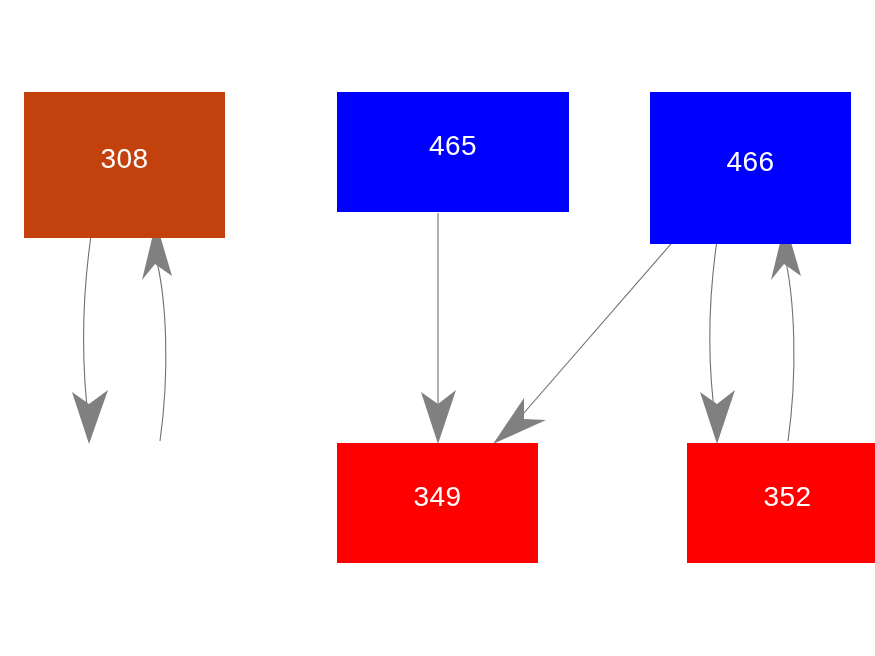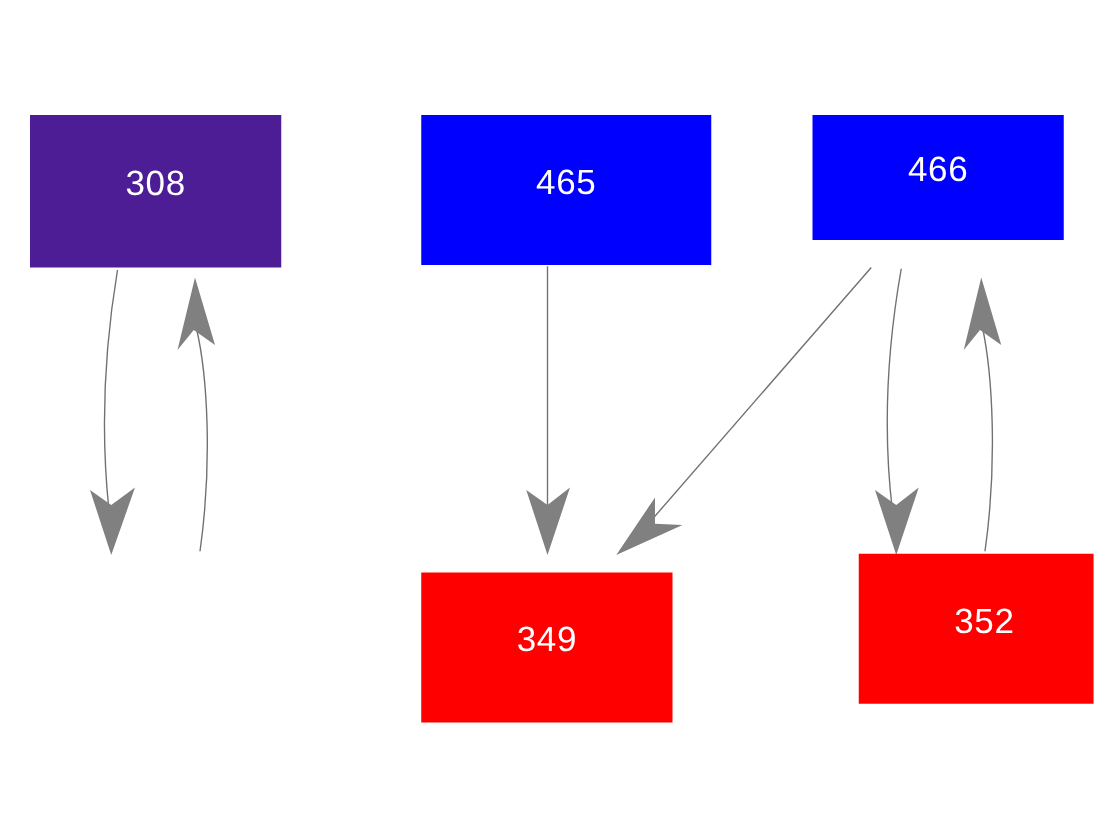--- a/index.html
+++ b/index.html
@@ -74,30 +74,30 @@
           <path d="M 717 444 L 700 392 L 717 404 L 735 390 Z" fill="#808080"></path>
         </g>
         <g>
           <path d="M 788 441 C 798 370 794 300 786 262" fill="none" stroke="#707070" stroke-width="1.1"></path>
           <path d="M 785 222 L 801 276 L 784 264 L 771 280 Z" fill="#808080"></path>
         </g>
       </g>
   </svg>
 
   <div id="node-layer">
-      <div class="node" style="left: 24px; top: 92px; width: 201px; height: 122px; background: #4c1d95;">
+      <div class="node" style="left: 24px; top: 92px; width: 201px; height: 146px; background: #c2410c;">
         <span class="node-label">308</span>
       </div>
       <div class="node" style="left: 337px; top: 92px; width: 232px; height: 120px; background: rgb(0, 0, 255);">
         <span class="node-label">465</span>
       </div>
-      <div class="node" style="left: 650px; top: 92px; width: 201px; height: 100px; background: rgb(0, 0, 255);">
+      <div class="node" style="left: 650px; top: 92px; width: 201px; height: 152px; background: rgb(0, 0, 255);">
         <span class="node-label">466</span>
       </div>
-      <div class="node" style="left: 337px; top: 443px; width: 201px; height: 120px; background: rgb(255, 0, 0); margin-top: 15px;">
+      <div class="node" style="left: 337px; top: 443px; width: 201px; height: 120px; background: rgb(255, 0, 0);">
         <span class="node-label">349</span>
       </div>
       <div class="node" style="left: 687px; top: 443px; width: 201px; height: 120px; background: rgb(255, 0, 0);">
         <span class="node-label">352</span>
       </div>
     </div>
 
 </div>
 
 </body></html>

